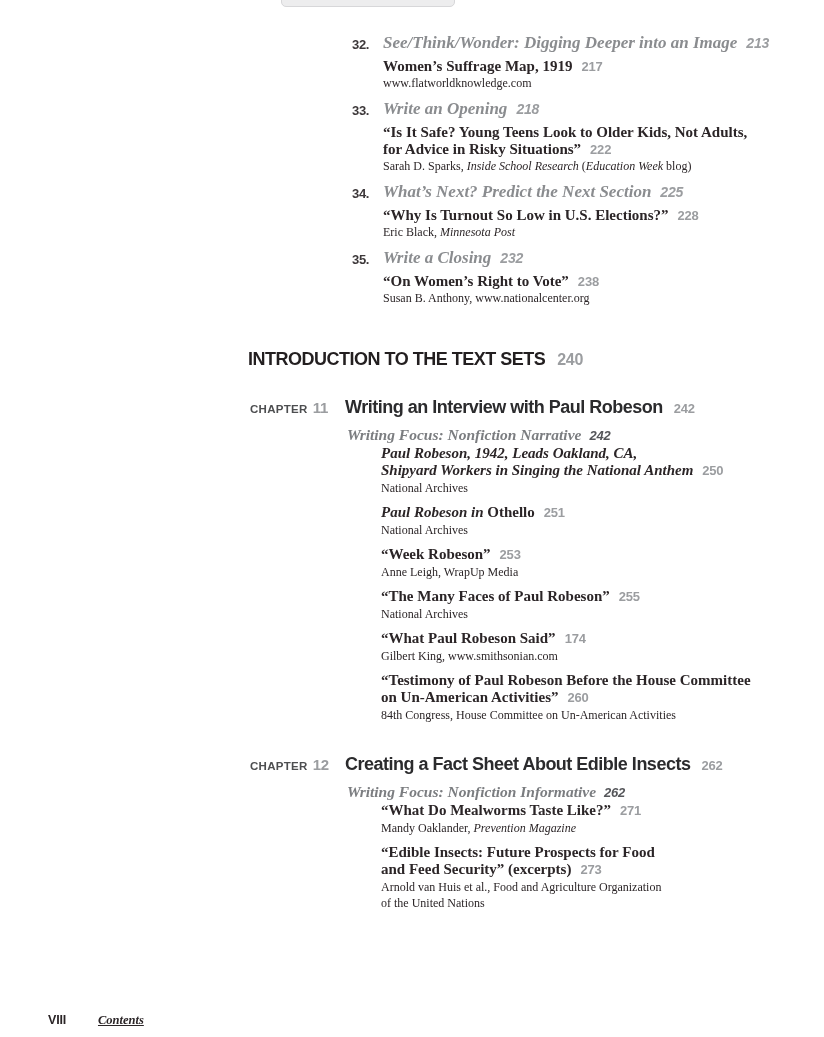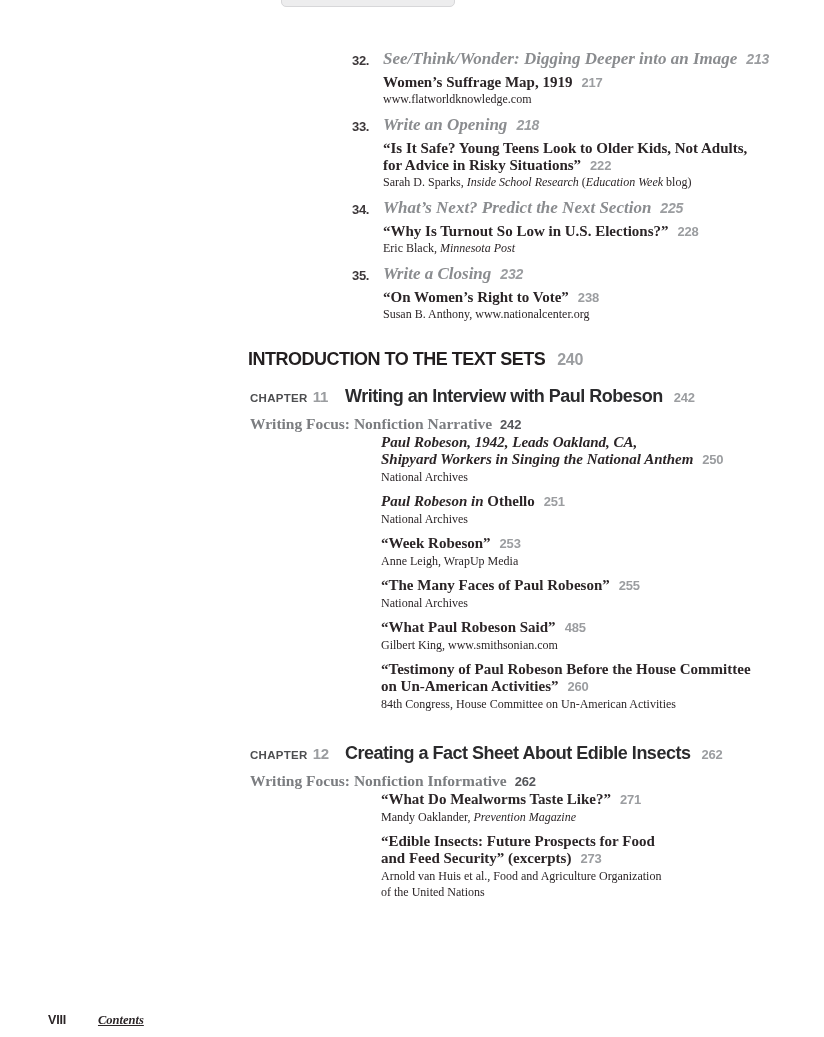--- a/index.html
+++ b/index.html
@@ -4,21 +4,21 @@
 <style>
   html,body{margin:0;padding:0;}
   body{background:#ffffff;font-family:"Liberation Serif",serif;}
   .page{position:relative;width:824px;height:1037px;background:#fff;overflow:hidden;}
 
   
   .top-frag{position:absolute;left:281px;top:-3px;width:172px;height:8px;
     background:#ededee;border:1px solid #d7d7d9;border-radius:0 0 5px 5px;}
 
   
-  .lessons{position:absolute;left:352px;top:50px;width:450px;}
+  .lessons{position:absolute;left:352px;top:34px;width:450px;}
   .lesson{position:relative;padding-left:31px;margin-top:10px;}
   .lesson:first-child{margin-top:0;}
   .lesson-num{position:absolute;left:0;top:3px;font-family:"Liberation Sans",sans-serif;
     font-weight:bold;font-size:13px;color:#3d383a;letter-spacing:-0.3px;}
   .lesson-title{font-style:italic;font-weight:600;font-size:17px;line-height:18px;color:#8a8c8f;}
   .lesson-title .pnum{font-size:14px;}
 
   
   .ts-entry{margin-top:6px;}
   .ts-line{font-weight:bold;font-size:15px;line-height:17px;color:#2b2527;}
@@ -29,33 +29,33 @@
     color:#9b9da0;margin-left:9px;letter-spacing:-0.2px;}
 
   
   .intro{position:absolute;left:248px;top:349px;display:flex;align-items:baseline;text-align:center;}
   .intro-title{font-family:"Liberation Sans",sans-serif;font-weight:bold;font-size:18px;
     color:#231f20;letter-spacing:-0.5px;}
   .intro-page{font-family:"Liberation Sans",sans-serif;font-weight:bold;font-size:16px;
     color:#9b9da0;margin-left:12px;letter-spacing:-0.3px;}
 
   
-  .chapters{position:absolute;left:250px;top:385px;width:560px;}
+  .chapters{position:absolute;left:250px;top:396px;width:560px;}
   .chapter{margin-top:0;}
   .chapter + .chapter{margin-top:31px;}
   .chap-head{display:flex;align-items:baseline;}
   .chap-labelbox{width:95px;flex:0 0 95px;}
   .chap-label{font-family:"Liberation Sans",sans-serif;font-weight:600;font-size:11.5px;
     color:#4d4e50;letter-spacing:0.3px;}
   .chap-num{font-family:"Liberation Sans",sans-serif;font-weight:bold;font-size:15px;
     color:#9b9da0;margin-left:5px;letter-spacing:-0.3px;}
   .chap-title{font-family:"Liberation Sans",sans-serif;font-weight:bold;font-size:18px;
     line-height:22px;color:#2b2b2d;letter-spacing:-0.5px;}
   .chap-title .pnum{font-size:13px;margin-left:11px;letter-spacing:-0.2px;}
-  .chap-focus{margin-top:5px;font-weight:600;
+  .chap-focus{margin-left:97px;margin-top:5px;font-style:italic;font-weight:600;
     font-size:15.5px;line-height:19px;color:#7b7d80;}
   .chap-focus .pnum{color:#55565a;margin-left:8px;}
   .chap-texts{margin-left:131px;}
   .chap-texts .ts-entry{margin-top:9px;}
   .chap-texts .ts-entry:first-child{margin-top:0;}
   .chap-texts .ts-attr{margin-top:2px;}
 
   
   .footer{position:absolute;left:48px;top:1013px;display:flex;align-items:flex-start;}
   .folio{font-family:"Liberation Sans",sans-serif;font-weight:bold;font-size:12.5px;
@@ -180,21 +180,21 @@
     <div class="ts-lines">
               <div class="ts-line"><span>“The Many Faces of Paul Robeson”</span><span class="pnum">255</span></div>
             </div>
     <div class="ts-attrs">
               <div class="ts-attr"><span>National Archives</span></div>
             </div>
   </div>
 
   <div class="ts-entry">
     <div class="ts-lines">
-              <div class="ts-line"><span>“What Paul Robeson Said”</span><span class="pnum">485</span></div>
+              <div class="ts-line"><span>“What Paul Robeson Said”</span><span class="pnum">174</span></div>
             </div>
     <div class="ts-attrs">
               <div class="ts-attr"><span>Gilbert King, www.smithsonian.com</span></div>
             </div>
   </div>
 
   <div class="ts-entry">
     <div class="ts-lines">
               <div class="ts-line"><span>“Testimony of Paul Robeson Before the House Committee</span></div>
               <div class="ts-line"><span>on Un-American Activities”</span><span class="pnum">260</span></div>

